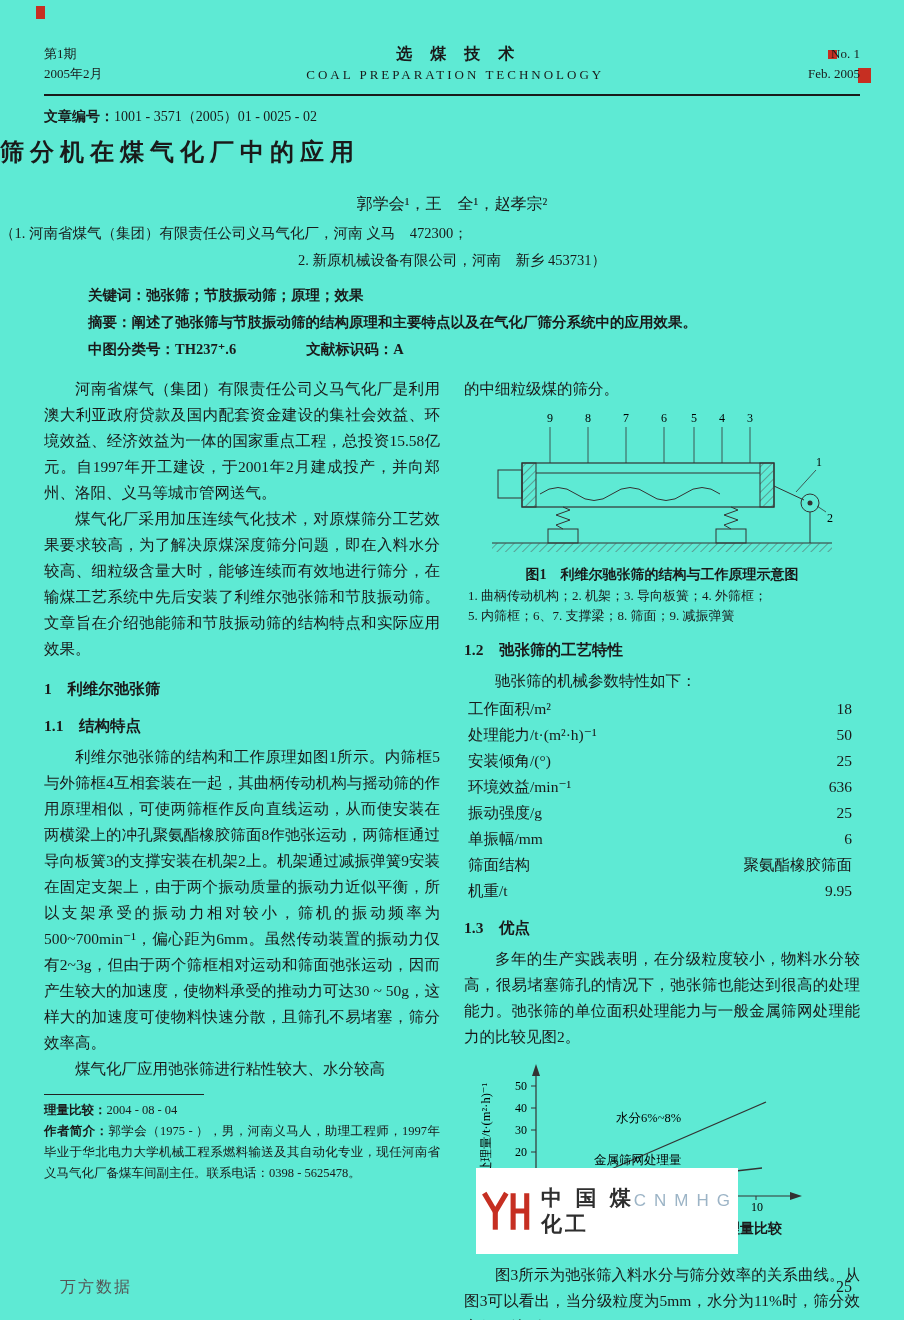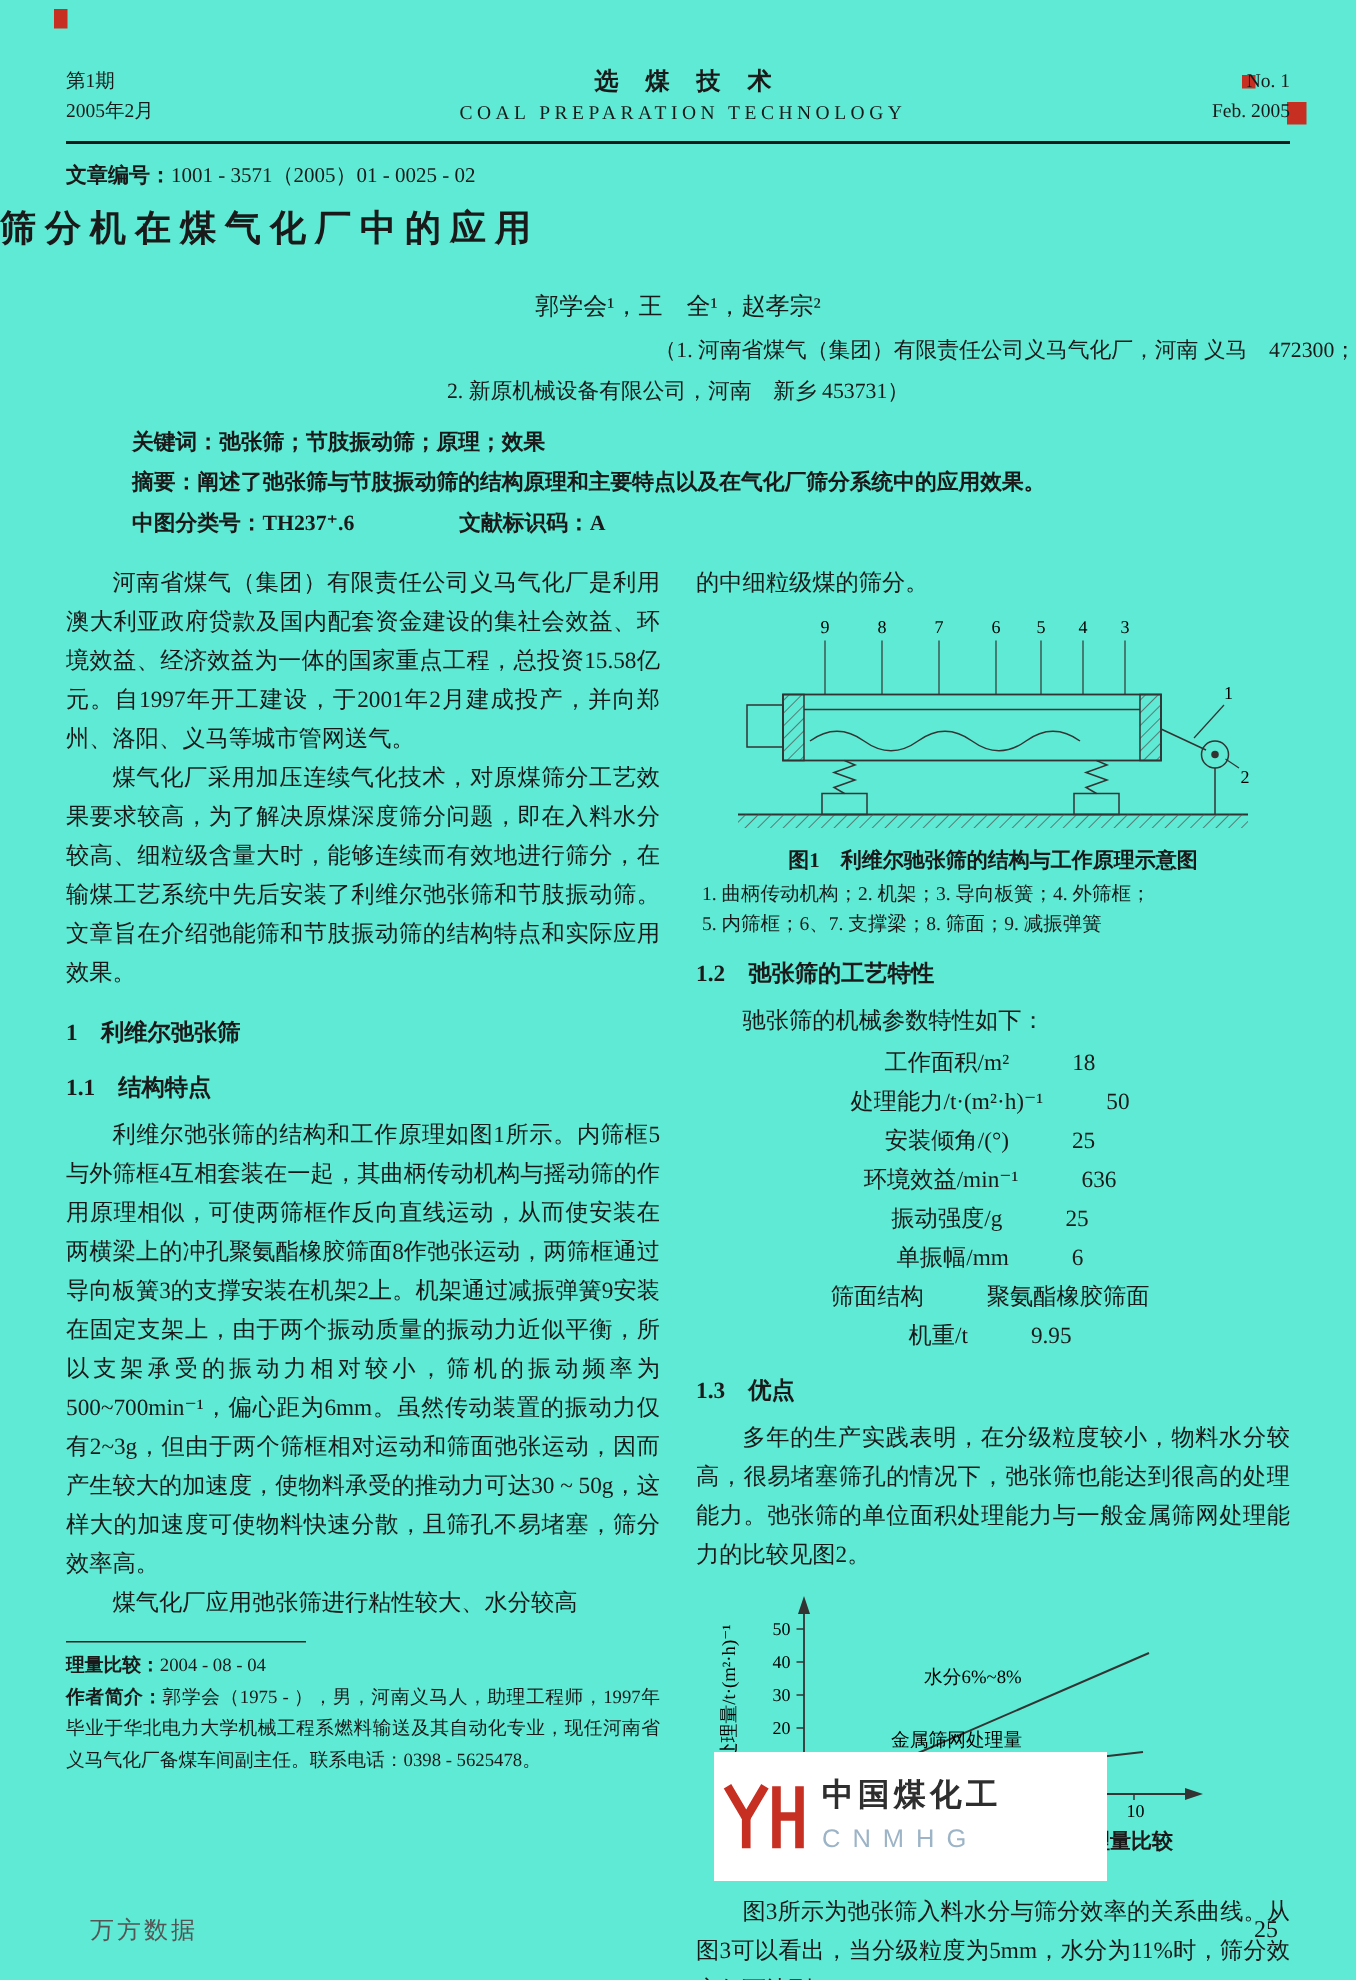--- a/index.html
+++ b/index.html
@@ -17,21 +17,21 @@
   .journal-cn{font-size:16px;font-weight:bold;letter-spacing:18px;padding-left:18px;}
   .journal-en{font-size:13px;letter-spacing:3px;margin-top:2px;}
   .header-rule{position:absolute;top:94px;left:44px;right:44px;border-top:2.5px solid #1a1a1a;}
 
   
   .article-id{position:absolute;top:108px;left:44px;font-size:14px;}
   .article-id b{font-weight:bold;}
   .title{position:absolute;top:136px;left:0;right:0;margin:0;text-align:left;
          font-size:24px;font-weight:bold;letter-spacing:6px;}
   .authors{position:absolute;top:194px;left:0;right:0;text-align:center;font-size:16px;}
-  .affil1{position:absolute;top:224px;left:0;right:0;text-align:right;font-size:14.5px;}
+  .affil1{position:absolute;top:224px;left:0;right:0;text-align:left;font-size:14.5px;}
   .affil2{position:absolute;top:251px;left:0;right:0;text-align:center;font-size:14.5px;}
   .abstract{position:absolute;top:282px;left:88px;right:56px;font-weight:bold;
             font-size:14.5px;line-height:27px;text-align:justify;}
   .clc-gap{margin-left:70px;}
 
   
   .columns{position:absolute;top:376px;left:44px;width:816px;display:flex;gap:24px;}
   .col{width:396px;font-size:15.5px;line-height:26px;text-align:justify;}
   .para{text-indent:2em;margin:0;}
   .para.noindent{text-indent:0;}
@@ -44,32 +44,32 @@
   .footnote b{font-weight:bold;}
 
   
   .figure1{margin:4px 0 2px;}
   .fig1-svg{display:block;width:396px;height:158px;}
   .fig-caption{text-align:center;font-weight:bold;font-size:14px;line-height:22px;}
   .fig-legend{font-size:13px;line-height:20px;text-indent:0;text-align:left;padding-left:4px;}
 
   
   .spec-table{margin:2px 0 0;}
-  .spec-row{display:flex;justify-content:center;line-height:26px;gap:42px;}
+  .spec-row{display:flex;justify-content:space-between;line-height:26px;gap:42px;}
   .spec-label{padding-left:4px;}
   .spec-value{padding-right:8px;}
 
   
   .figure2{position:relative;margin-top:6px;height:206px;}
   .fig2-svg{display:block;width:396px;height:158px;}
   .fig2-caption{position:relative;height:24px;font-weight:bold;font-size:14px;}
   .fig2-caption span{position:absolute;left:262px;top:2px;}
   .watermark{position:absolute;left:12px;top:112px;width:262px;height:86px;background:#ffffff;
              display:flex;align-items:center;gap:10px;padding-left:4px;box-sizing:border-box;}
-  .wm-texts{display:flex;flex-direction:column;}
+  .wm-texts{display:flex;flex-direction:row;}
   .wm-cn{font-size:21px;font-weight:bold;color:#2e2e2e;letter-spacing:3px;
          font-family:"Liberation Sans","DejaVu Sans",sans-serif;}
   .wm-en{font-size:17px;color:#9cb4c6;letter-spacing:8px;margin-top:3px;
          font-family:"Liberation Sans","DejaVu Sans",sans-serif;}
 
   
   .wanfang{position:absolute;left:60px;bottom:22px;font-size:16px;color:#555;letter-spacing:2px;}
   .pageno{position:absolute;right:52px;bottom:24px;font-size:16px;}
 
   svg text{font-family:"Liberation Serif","DejaVu Serif",serif;}

